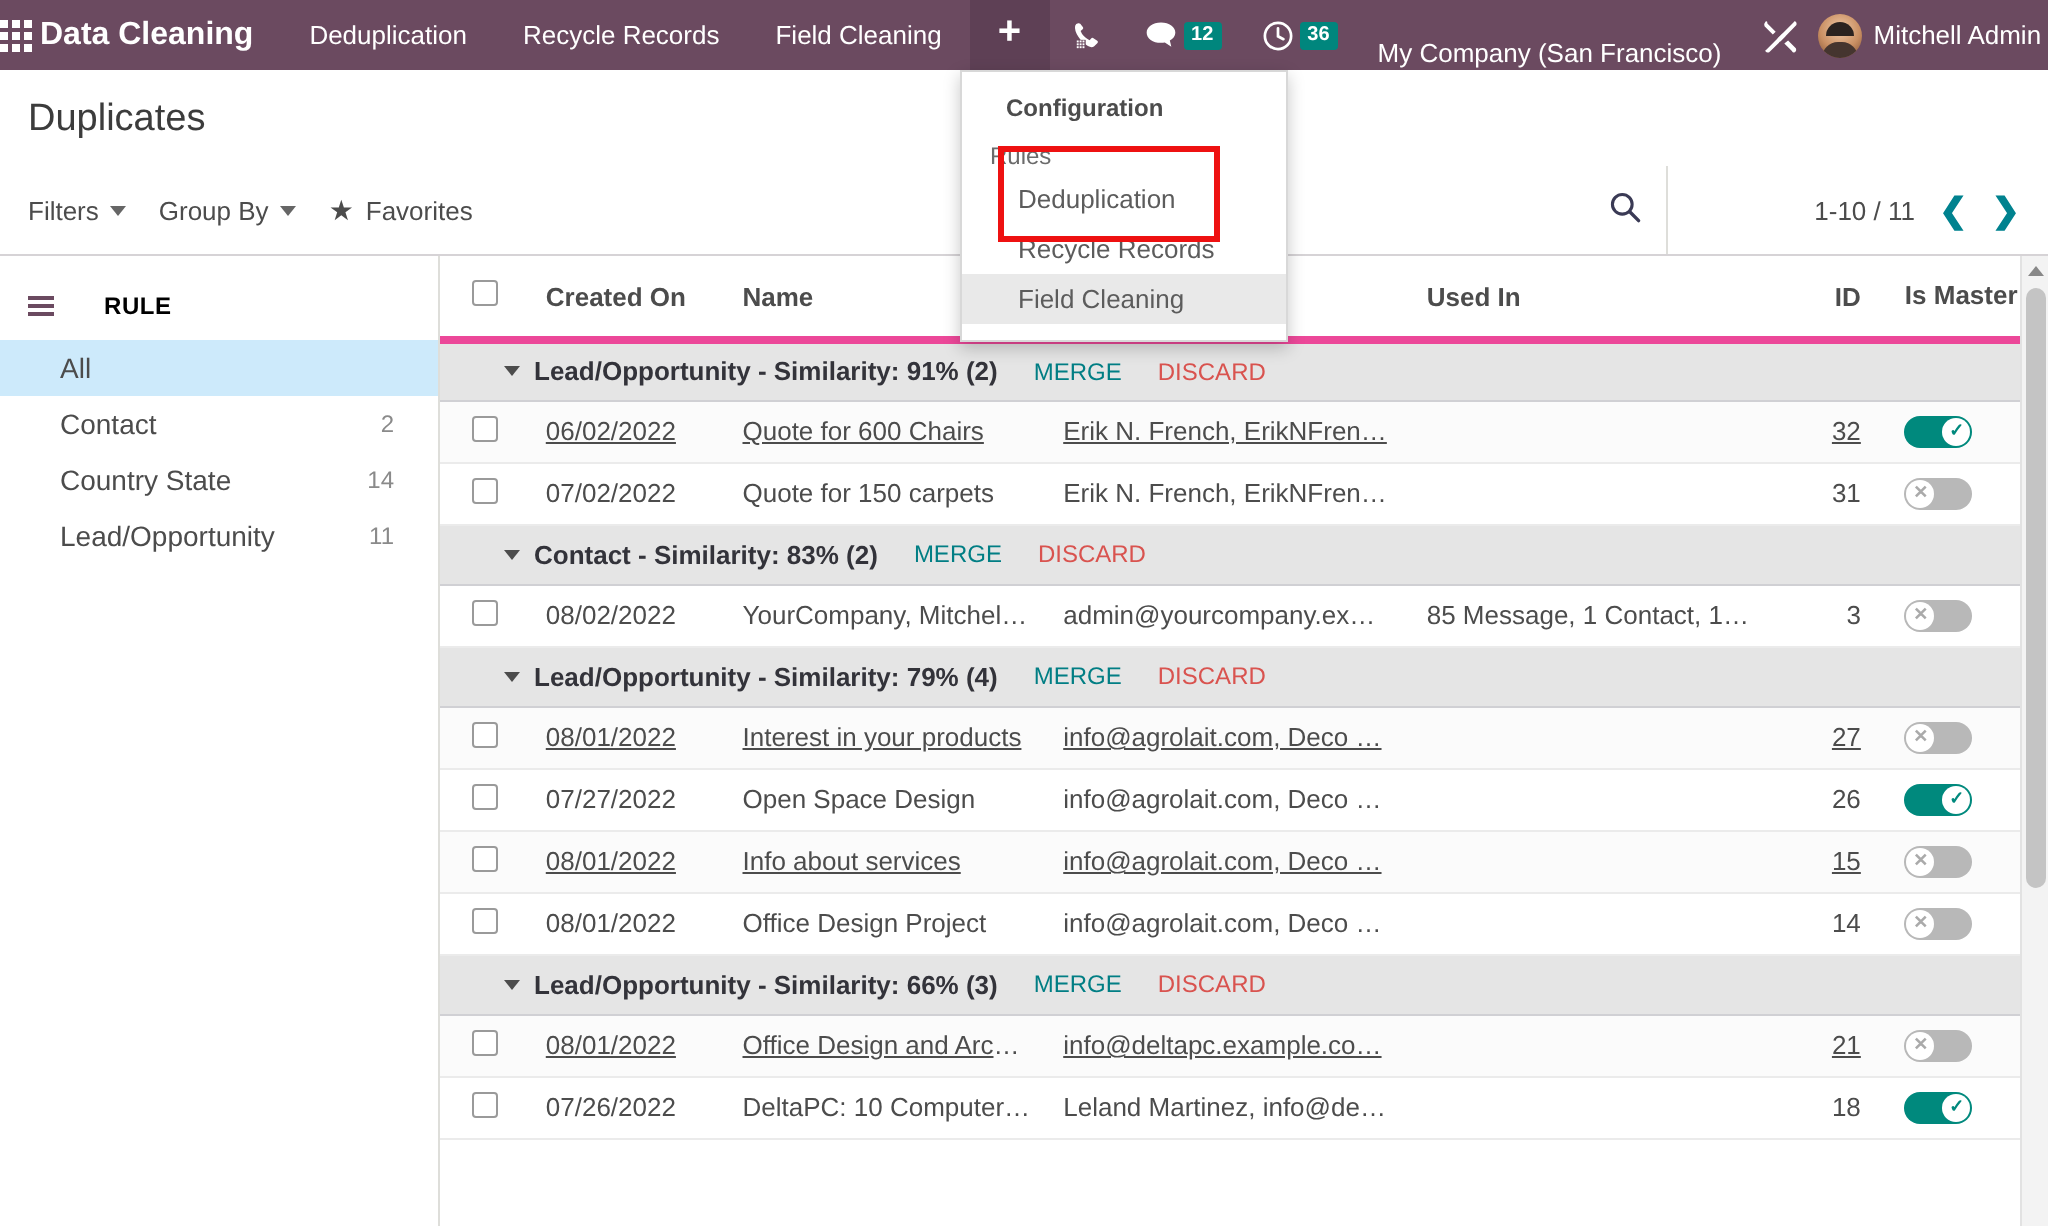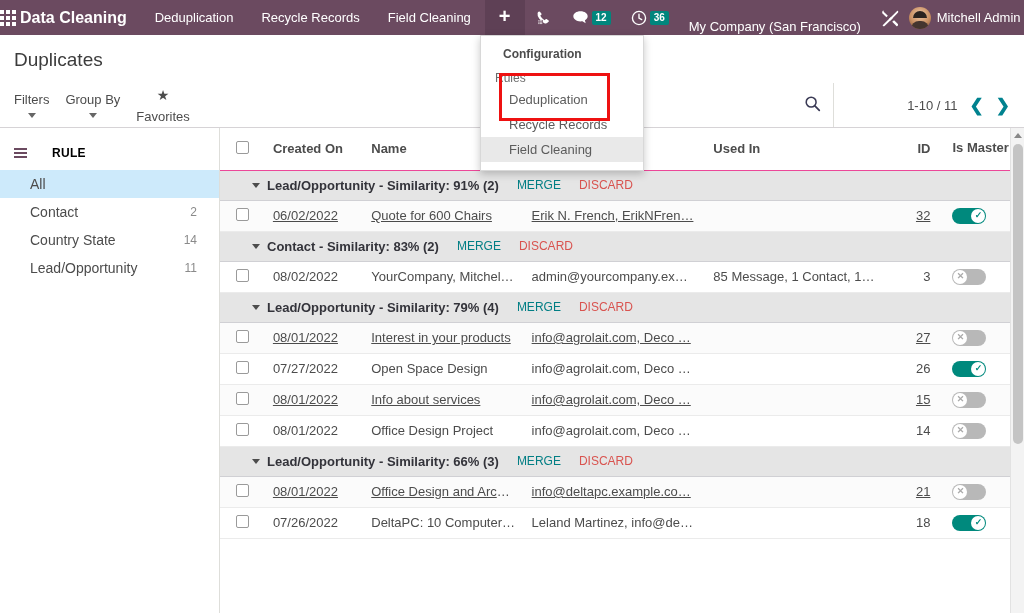--- a/index.html
+++ b/index.html
@@ -103,21 +103,21 @@
     display:flex; align-items:center;
   }
   #searchview {
     flex:1; height:44px; display:flex; align-items:center;
     border-right:1px solid #dededa; position:relative;
   }
   #search-icon { position:absolute; right:12px; top:12px; }
   #facet-area { display:flex; align-items:center; padding-left:14px; gap:16px; }
   .filter-btn {
     color:#4c4c4c; font-size:13px; cursor:pointer; white-space:nowrap;
-    display:flex; align-items:center; gap:6px;flex-direction:column;
+    display:flex; align-items:center; gap:6px;
   }
   .caret-d { border-left:4px solid transparent; border-right:4px solid transparent; border-top:5px solid #666; }
   #pager-area {
     width:190px; display:flex; align-items:center; justify-content:flex-end;
     padding-right:14px; gap:12px; font-size:13px; color:#4c4c4c;
   }
   .pager-btn { color:#00828f; font-size:17px; font-weight:bold; cursor:pointer; line-height:1; }
   .star { color:#4c4c4c; font-size:14px; }
 
   
@@ -140,21 +140,21 @@
     padding:6px 22px 6px 30px; font-size:14px; color:#4c4c4c; cursor:pointer;
   }
   .side-item.selected { background:#cdeafb; }
   .side-count { color:#8a8a8a; font-size:12px; }
 
   
   #list-wrap { flex:1; position:relative; overflow:hidden; background:#fff; }
   table { width:100%; border-collapse:collapse; table-layout:fixed; }
   thead th {
     height:42px; font-size:13px; font-weight:bold; color:#4c4c4c;
-    text-align:left; border-bottom:1px solid #ec4899; background:#fff;
+    text-align:left; border-bottom:4px solid #ec4899; background:#fff;
     padding:0 8px; white-space:nowrap; vertical-align:middle;
   }
   th.c-check { width:42px; padding-left:16px; }
   th.c-date  { width:92px; }
   th.c-name  { width:150px; }
   th.c-email { width:170px; }
   th.c-used  { width:180px; }
   th.c-id    { width:38px; text-align:right; }
   th.c-master{ width:80px; text-align:left; padding-left:14px; }
   .chkbox {
@@ -388,20 +388,29 @@
           </tr>
           <tr class="row-alt">
             <td class="c-check"><span class="chkbox"></span></td>
             <td class="c-date">06/02/2022</td>
             <td class="c-name">Quote for 600 Chairs</td>
             <td class="c-email">Erik N. French, ErikNFren…</td>
             <td class="c-used"></td>
             <td class="c-id">32</td>
             <td class="c-master"><span class="toggle on"><span class="knob">✓</span></span></td>
           </tr>
+          <tr>
+            <td class="c-check"><span class="chkbox"></span></td>
+            <td class="c-date">07/02/2022</td>
+            <td class="c-name">Quote for 150 carpets</td>
+            <td class="c-email">Erik N. French, ErikNFren…</td>
+            <td class="c-used"></td>
+            <td class="c-id">31</td>
+            <td class="c-master"><span class="toggle off"><span class="knob">✕</span></span></td>
+          </tr>
           <tr class="grp">
             <td colspan="7">
               <span class="grp-inner">
                 <span class="caret-r"></span>
                 <span class="grp-title">Contact - Similarity: 83% (2)</span>
                 <span class="act-merge">MERGE</span>
                 <span class="act-discard">DISCARD</span>
               </span>
             </td>
           </tr>

